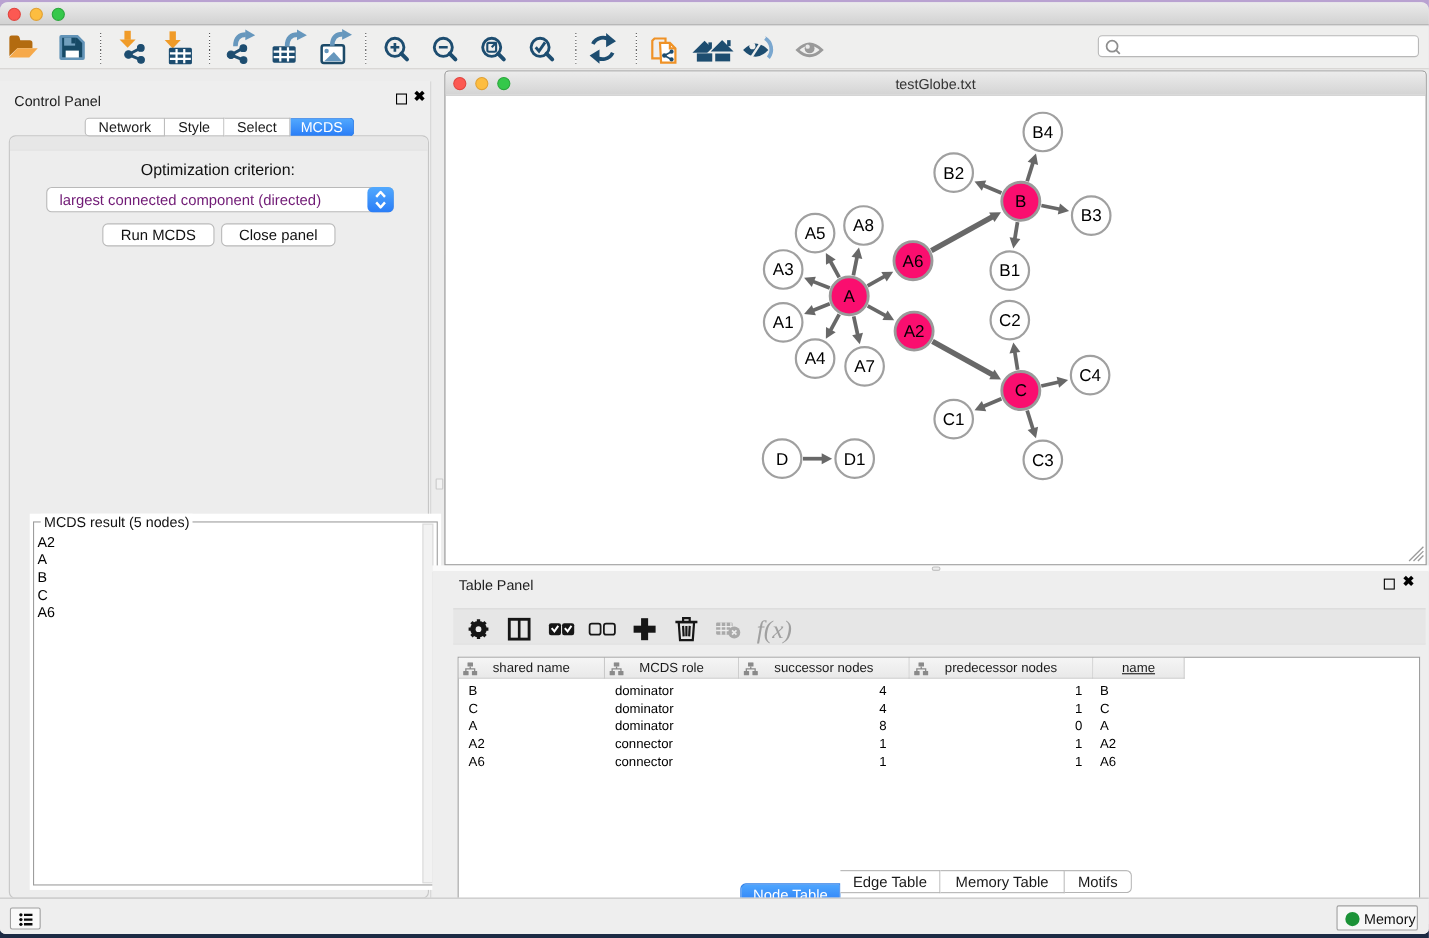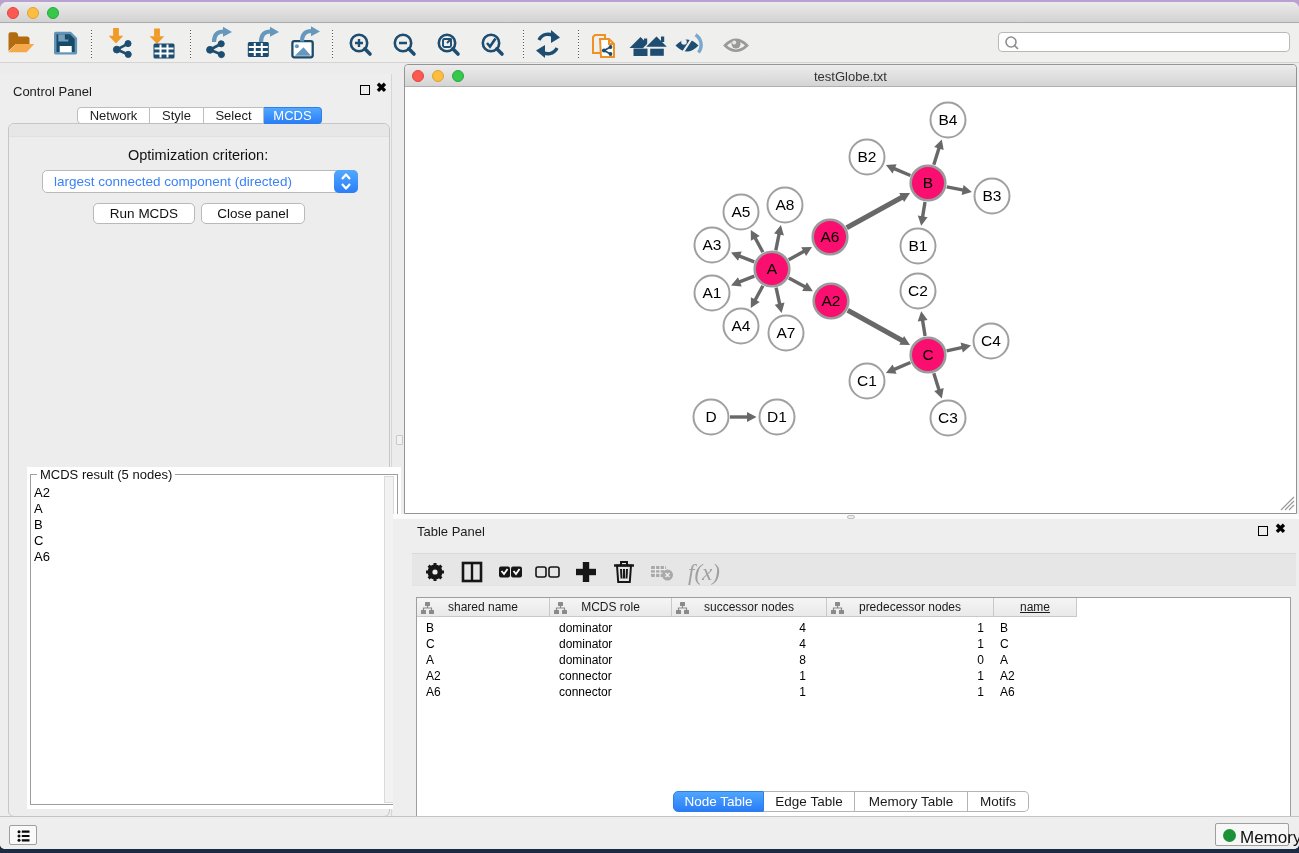--- a/index.html
+++ b/index.html
@@ -19,32 +19,32 @@
 #cp .hdr { position:absolute; left:13px; top:10px; font-size:13px; color:#1c1c1c; }
 #cpbox { position:absolute; left:8px; top:49px; width:382px; height:694px; border:1px solid #c6c6c6; border-radius:6px; background:#ededed; }
 #cpbox .band { position:absolute; left:0; top:0; width:100%; height:13px; background:#e7e7e7; border-bottom:1px solid #e0e0e0; border-radius:6px 6px 0 0; }
 #tabs { position:absolute; left:77px; top:33px; height:25px; display:flex; }
 #tabs .tab { height:17px; line-height:16px; font-size:13px; color:#1c1c1c; background:#fff; border:1px solid #bdbdbd; border-left:none; text-align:center; }
 #tabs .tab.first { border-left:1px solid #bdbdbd; border-radius:4px 0 0 4px; }
 #tabs .tab.last { border-radius:0 4px 4px 0; }
 #tabs .tab.sel { background:linear-gradient(#51a8fe,#2b7ef7); color:#fff; border-color:#2f7fe8; }
 .ctext { position:absolute; font-size:13.5px; color:#111; }
 #dropdown { position:absolute; left:42px; top:96px; width:316px; height:23px; background:#fff; border:1px solid #b9b9b9; border-radius:5px; }
-#dropdown .txt { position:absolute; left:11px; top:3px; font-size:13.5px; color:#3b82f6; }
+#dropdown .txt { position:absolute; left:11px; top:3px; font-size:13.5px; color:#701a75; }
 #dropdown .spin { position:absolute; right:-1px; top:-1px; width:24px; height:23px; border-radius:5px; background:linear-gradient(#52a9fe,#2a7df7); }
 .btn { position:absolute; height:21px; background:#fff; border:1px solid #b9b9b9; border-radius:5px; font-size:13.5px; color:#111; text-align:center; line-height:19px; }
 #mcdsbox { position:absolute; left:15px; top:393px; width:374px; height:342px; background:#fff;margin-left:12px; }
 #mcdsbox .bord { position:absolute; left:3px; top:7px; right:3px; bottom:4px; border:1px solid #9d9d9d; }
 #mcdsbox .legend { position:absolute; left:10px; top:0px; background:#fff; padding:0 3px; font-size:13px; color:#111; }
 #mcdsbox .items { position:absolute; left:7px; top:18px; font-size:13px; color:#000; line-height:16px; }
 #mcdsbox .sbar { position:absolute; right:7px; top:9px; width:10px; bottom:6px; background:#f2f2f2; border:1px solid #dadada; }
 
 #status { position:absolute; left:0; top:814px; width:1299px; height:33px; background:#eeeeee; border-top:1px solid #c4c4c4; }
 #status .lbtn { position:absolute; left:9px; top:8px; width:28px; height:20px; background:#f9f9f9; border:1px solid #9f9f9f; border-radius:2px; }
-#memory { position:absolute; right:10px; top:6px; width:74px; height:23px; background:#f7f7f7; border:1px solid #9f9f9f; border-radius:2px; font-size:17px; color:#111; }
+#memory { position:absolute; right:10px; top:6px; width:74px; height:23px; background:#f7f7f7; border:1px solid #9f9f9f; border-radius:2px; font-size:13px; color:#111; }
 
 #nwin { position:absolute; left:404px; top:2px; width:893px; height:450px; background:#fff; border:1px solid #949494; border-radius:4px 4px 0 0; }
 #nwin .tbar { position:absolute; left:0; top:0; width:100%; height:22px; background:linear-gradient(#ececec,#d4d4d4); border-bottom:1px solid #b0b0b0; border-radius:4px 4px 0 0; }
 #nwin .ttl { position:absolute; top:4px; left:0; width:100%; text-align:center; font-size:13px; color:#333; }
 
 #tpanel { position:absolute; left:393px; top:448px; width:906px; height:308px; }
 #tpanel .bg { position:absolute; left:0; top:9px; width:906px; height:299px; background:#eeeeee; }
 #tpanel .hdr { position:absolute; left:24px; top:14px; font-size:13px; color:#1c1c1c; }
 #tbox { position:absolute; left:23px; top:87px; width:875px; height:228px; background:#fff; border:1px solid #9e9e9e; }
 .thead { position:absolute; top:0; height:19px; background:linear-gradient(#f5f5f5,#e9e9e9); border-right:1px solid #c9c9c9; border-bottom:1px solid #c9c9c9; font-size:12px; color:#1a1a1a; text-align:center; line-height:19px; }
@@ -443,21 +443,21 @@
           <div class="trow" style="left:284px;top:70px;width:105px;text-align:right;">1</div>
           <div class="trow" style="left:464px;top:70px;width:103px;text-align:right;">1</div>
           <div class="trow" style="left:583px;top:70px;">A2</div>
           <div class="trow" style="left:9px;top:86px;">A6</div>
           <div class="trow" style="left:142px;top:86px;">connector</div>
           <div class="trow" style="left:284px;top:86px;width:105px;text-align:right;">1</div>
           <div class="trow" style="left:464px;top:86px;width:103px;text-align:right;">1</div>
           <div class="trow" style="left:583px;top:86px;">A6</div>
       </div>
       <div id="btabs">
-        <div class="tab first sel" style="width:91px;">Node Table</div>
+        <div class="tab first sel" style="width:91px;margin-top:12px;">Node Table</div>
         <div class="tab" style="width:91px;">Edge Table</div>
         <div class="tab" style="width:113px;">Memory Table</div>
         <div class="tab last" style="width:61px;">Motifs</div>
       </div>
     </div>
   <div style="position:absolute;left:0;top:0;width:100%;height:1px;background:#d6d4d2;"></div>
   </div>
   <div id="status">
     <div class="lbtn"><svg width="28" height="20" viewBox="0 0 28 20">
           <g fill="#0a0a0a">

